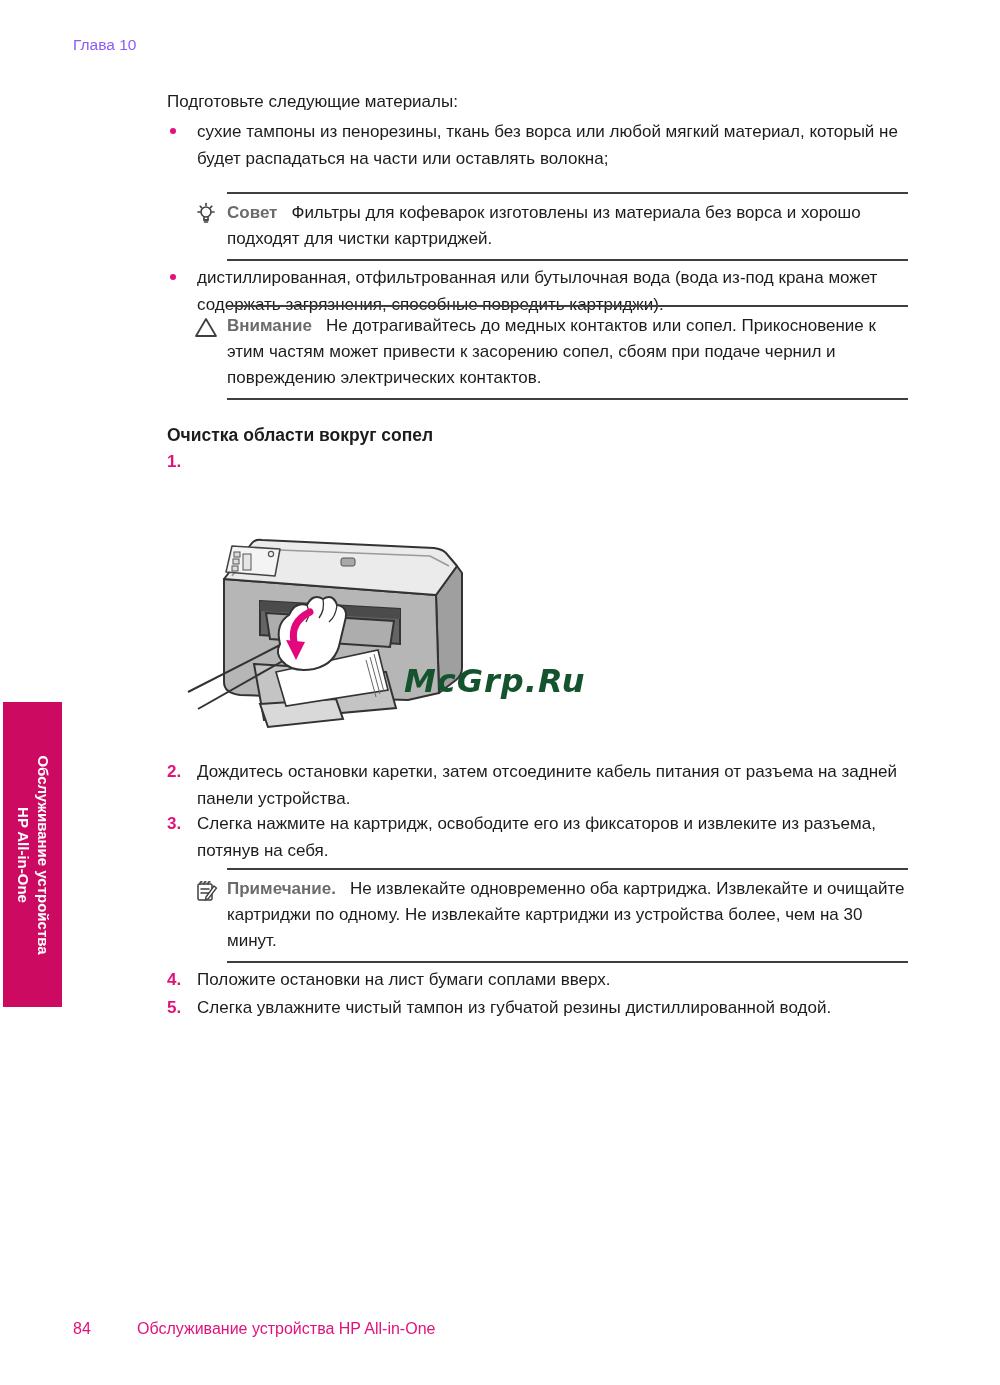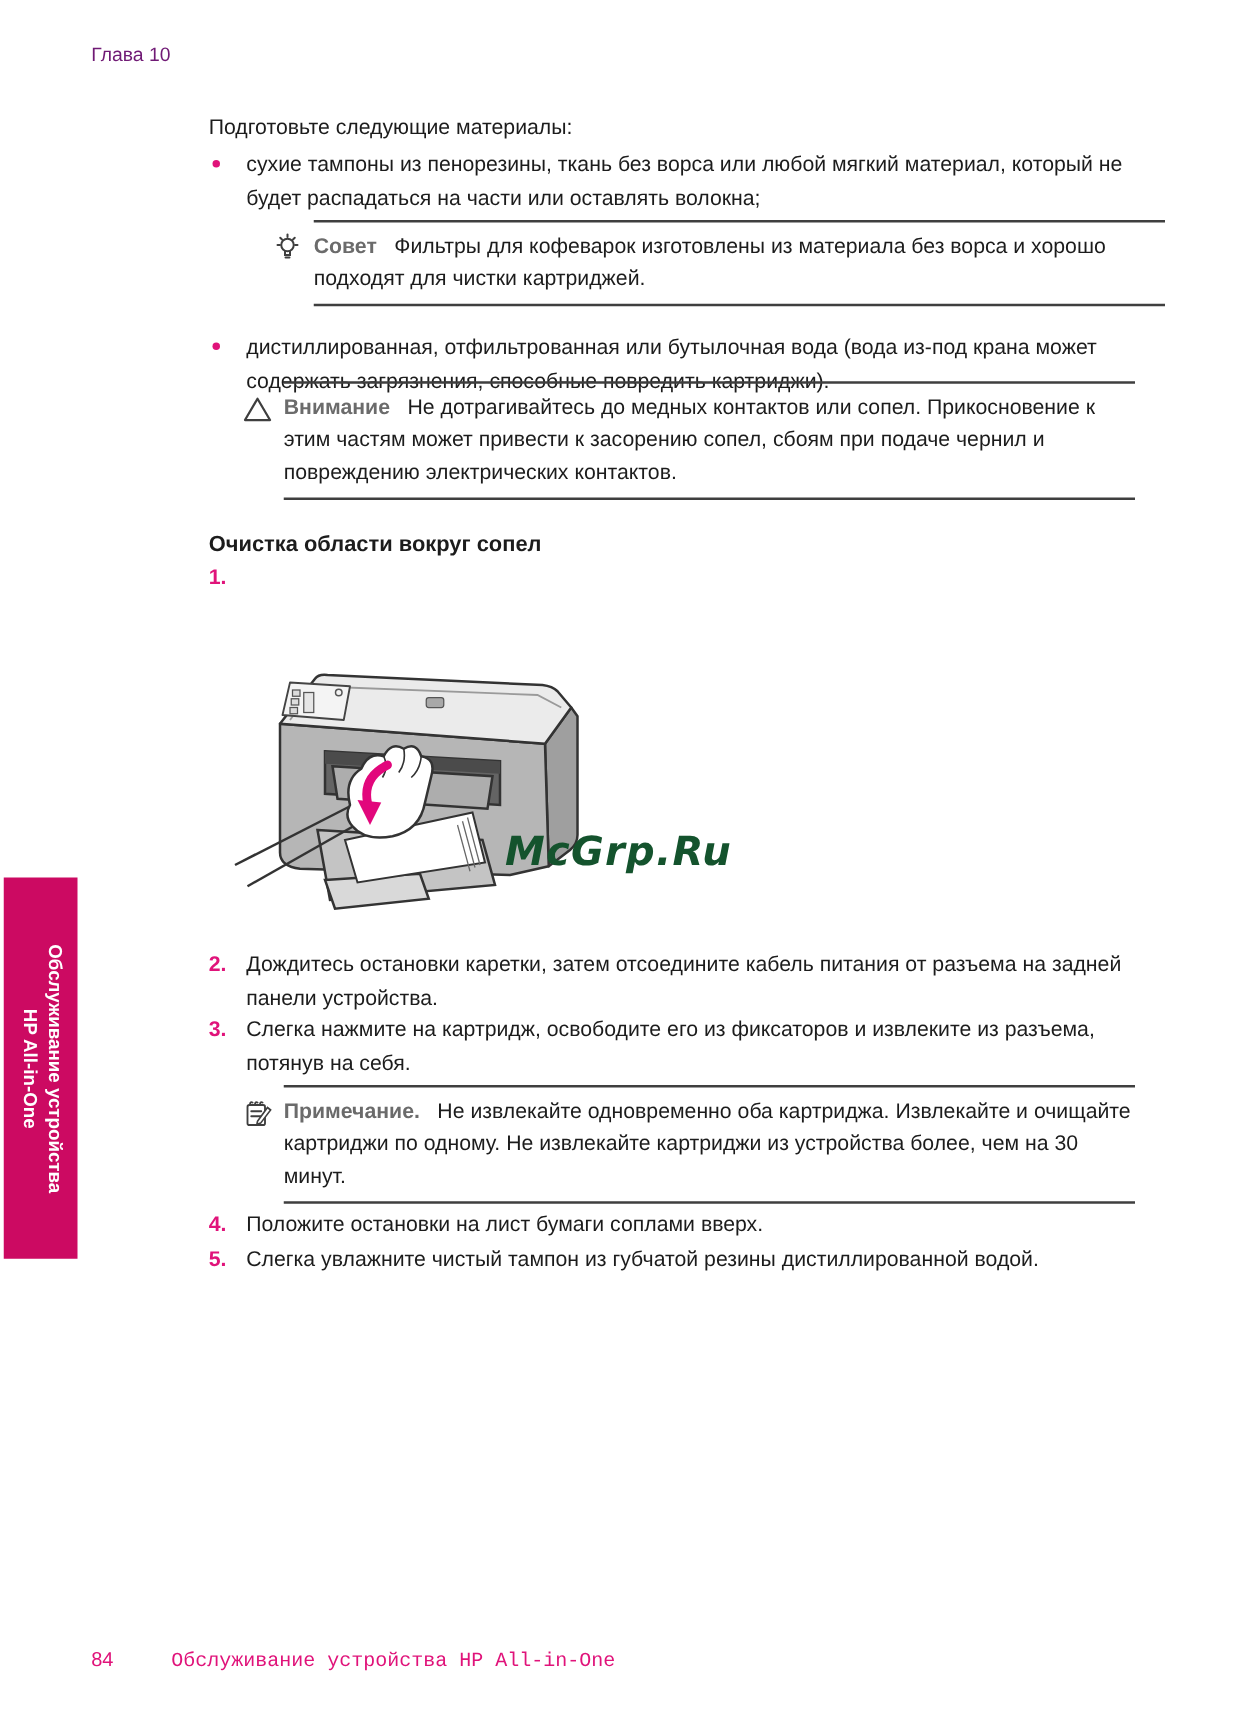--- a/index.html
+++ b/index.html
@@ -8,21 +8,21 @@
     background:#ffffff;
     font-family:"Liberation Sans", sans-serif;
     color:#1c1c1c;
     position:relative;
     overflow:hidden;
   }
   .page { position:absolute; inset:0; }
 
   .chapter {
     position:absolute; left:73px; top:36px;
-    font-size:15.5px; color:#701a75;
+    font-size:15.5px; color:#8b5cf6;
   }
 
   .body-text { font-size:17px; line-height:27px; }
 
   .intro { position:absolute; left:167px; top:88px; width:745px; }
 
   .bullet-item { position:absolute; left:167px; width:745px; display:flex; }
   .bullet-marker { width:30px; flex:0 0 30px; }
   .bullet-dot {
     display:block; width:6px; height:6px; border-radius:50%;
@@ -74,40 +74,40 @@
     color:#ffffff; font-weight:bold; font-size:15px; line-height:20px;
     white-space:nowrap;
   }
 
   .footer-num {
     position:absolute; left:73px; top:1320px;
     font-size:16px; color:#e0137a;
   }
   .footer-title {
     position:absolute; left:137px; top:1320px;
-    font-size:16px; color:#e0137a;font-family:Liberation Mono, monospace;
+    font-size:16px; color:#e0137a;
   }
 </style>
 </head>
 <body>
 
 <div class="page">
 
   <div class="chapter">Глава 10</div>
 
   <div class="intro body-text">Подготовьте следующие материалы:</div>
 
   <div class="bullet-item body-text" style="top:118px;">
     <span class="bullet-marker">
         <span class="bullet-dot"></span>
       </span>
     <span class="bullet-body">сухие тампоны из пенорезины, ткань без ворса или любой мягкий материал, который не будет распадаться на части или оставлять волокна;</span>
   </div>
 
-  <div class="callout" style="top:176px;margin-left:24px;">
+  <div class="callout" style="top:192px;">
     <span class="callout-icon">
       <svg width="26" height="26" viewBox="0 0 26 26">
         <g stroke="#3f3f3f" stroke-width="1.6" fill="none" stroke-linecap="round">
           <circle cx="13" cy="10" r="5"></circle>
           <path d="M11 15 L11 18 L15 18 L15 15"></path>
           <line x1="11.2" y1="18" x2="14.8" y2="18"></line>
           <line x1="11.4" y1="20" x2="14.6" y2="20"></line>
           <line x1="13" y1="1.5" x2="13" y2="3.5"></line>
           <line x1="5" y1="10" x2="7" y2="10"></line>
           <line x1="19" y1="10" x2="21" y2="10"></line>

